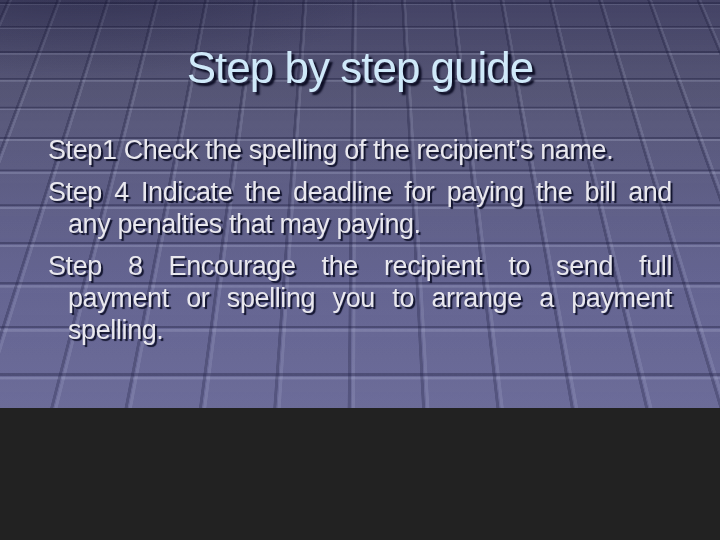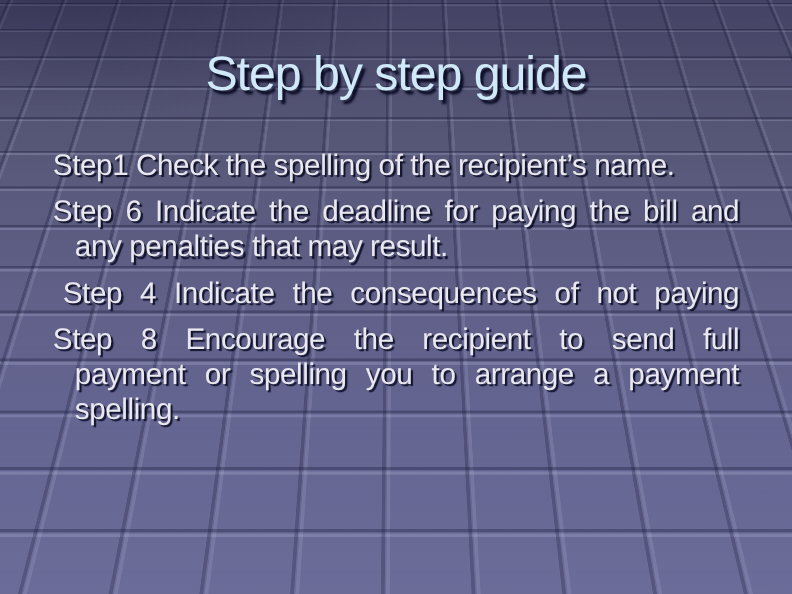--- a/index.html
+++ b/index.html
@@ -1,17 +1,17 @@
 <!DOCTYPE html>
 <html><head>
 <meta charset="utf-8">
 <style>
   html,body{margin:0;padding:0;background:#222;}
   .slide{
-    position:relative;width:720px;height:540px;overflow:hidden;
+    position:relative;width:720px;height:408px;overflow:hidden;
     background:linear-gradient(180deg,#504f73 0%,#585878 22%,#5e5e85 45%,#646490 70%,#6b6b97 100%);
     font-family:"Liberation Sans","DejaVu Sans",sans-serif;
   }
   
   .scene{position:absolute;inset:0;overflow:hidden;perspective:1100px;perspective-origin:50% 0%;}
   .plane{
     position:absolute;left:50%;top:-50px;width:7000px;height:2800px;margin-left:-3500px;
     transform-origin:50% 0;transform:translateZ(-1650px) rotateX(54deg);
     background-image:
       linear-gradient(to bottom, rgba(24,24,56,0.38) 0px, rgba(24,24,56,0.38) 5px, transparent 5px),
@@ -58,26 +58,25 @@
   <h1 class="title">Step by step guide</h1>
 
   <div class="body">
 
     <p class="para">
       <span class="line">Step1 Check the spelling of the recipient’s name.</span>
     </p>
 
 
     <p class="para">
-      <span class="line jl">Step 6 Indicate the deadline for paying the bill and</span>
-      <span class="line cont">any penalties that may result.</span>
+      <span class="line jl">Step 4 Indicate the deadline for paying the bill and</span>
+      <span class="line cont">any penalties that may paying.</span>
     </p>
 
     <p class="para">
-      <span class="line jl ind9">Step 4 Indicate the consequences of not paying</span>
     </p>
 
     <p class="para">
       <span class="line jl">Step 8 Encourage the recipient to send full</span>
       <span class="line jl cont">payment or spelling you to arrange a payment</span>
       <span class="line cont">spelling.</span>
     </p>
 
   </div>
 </div>

